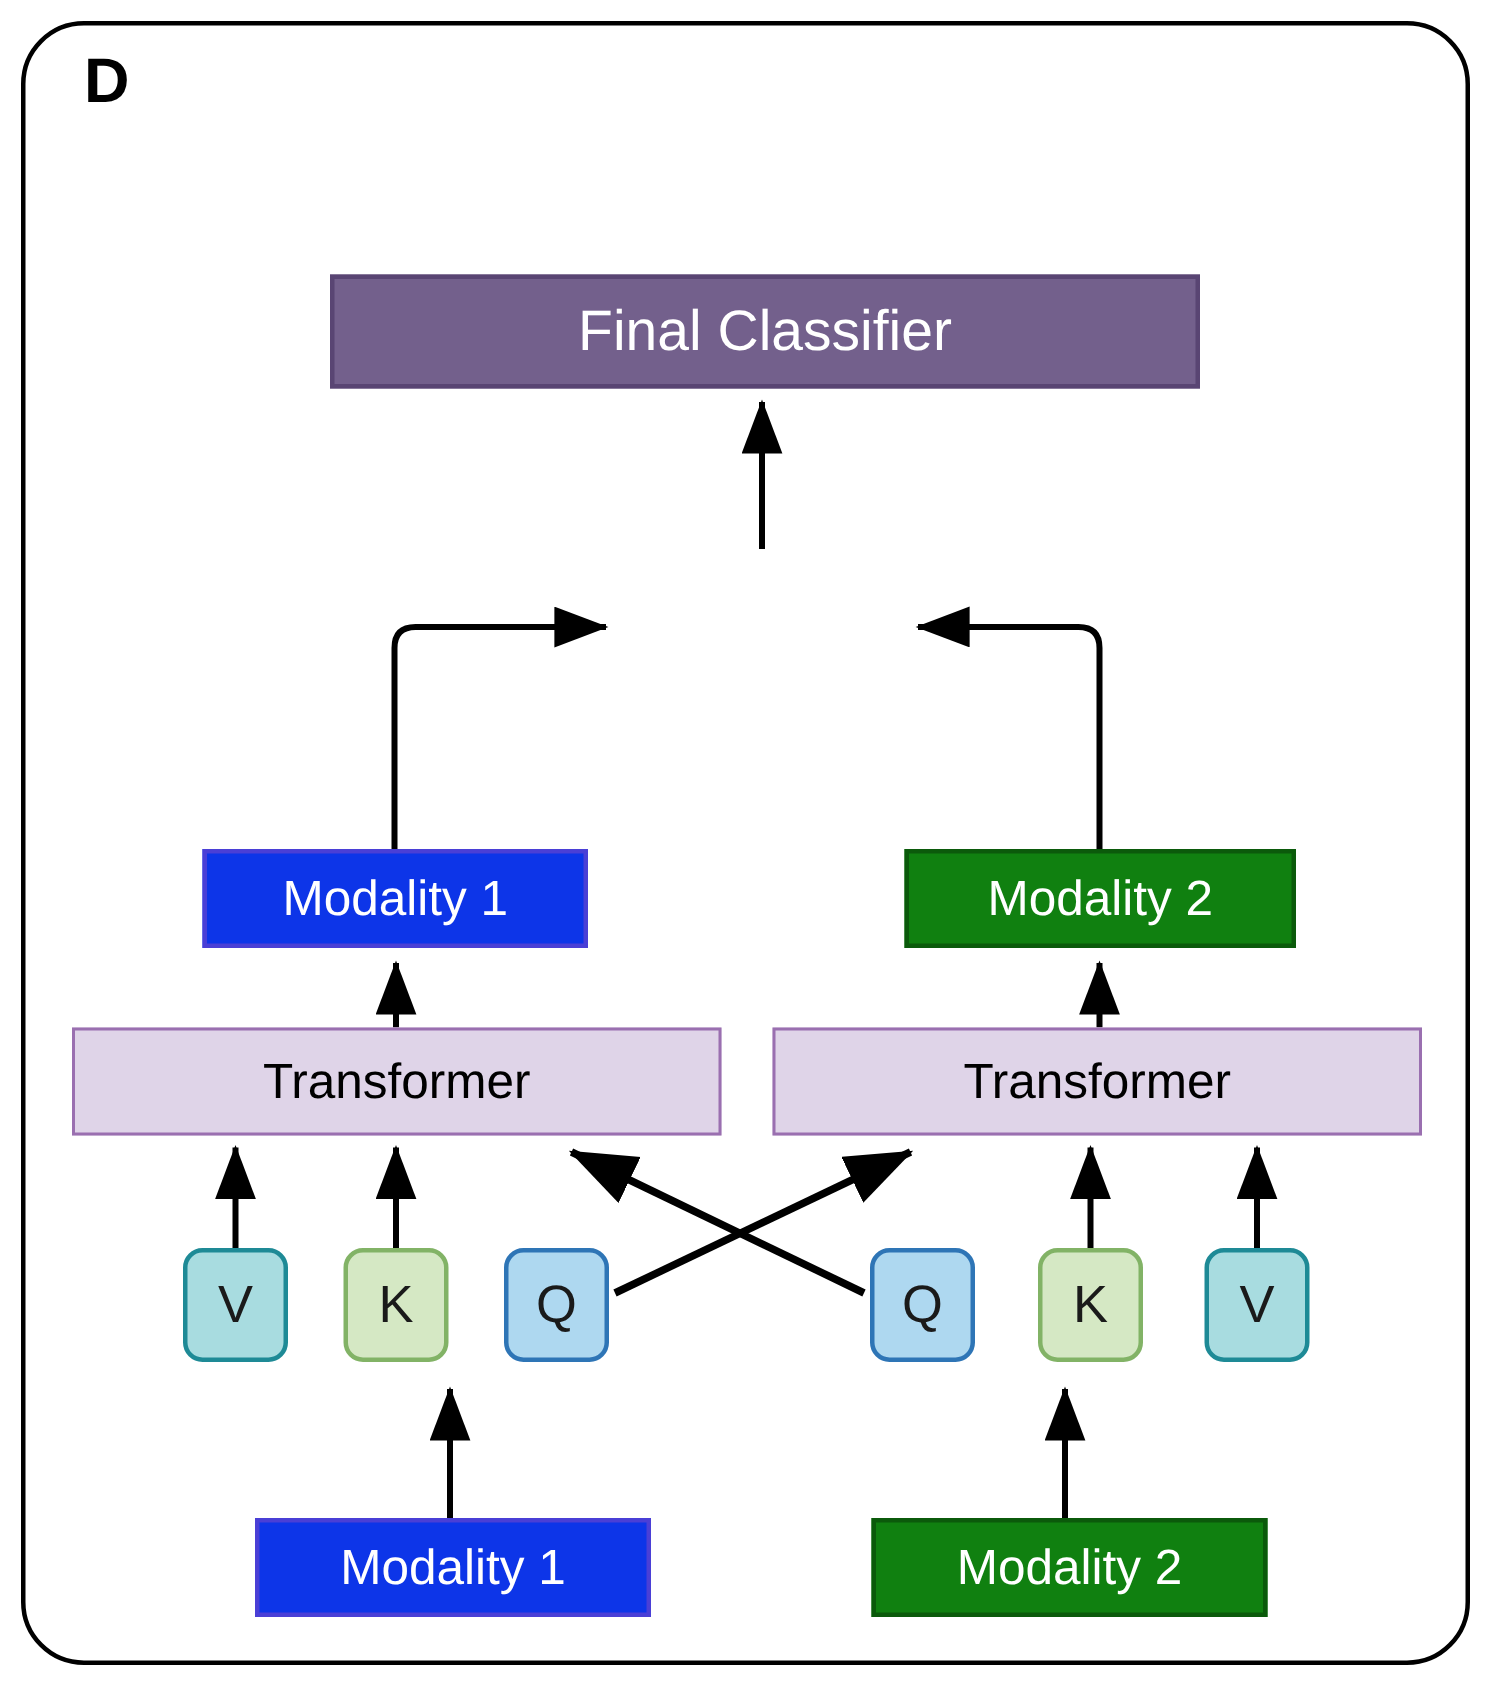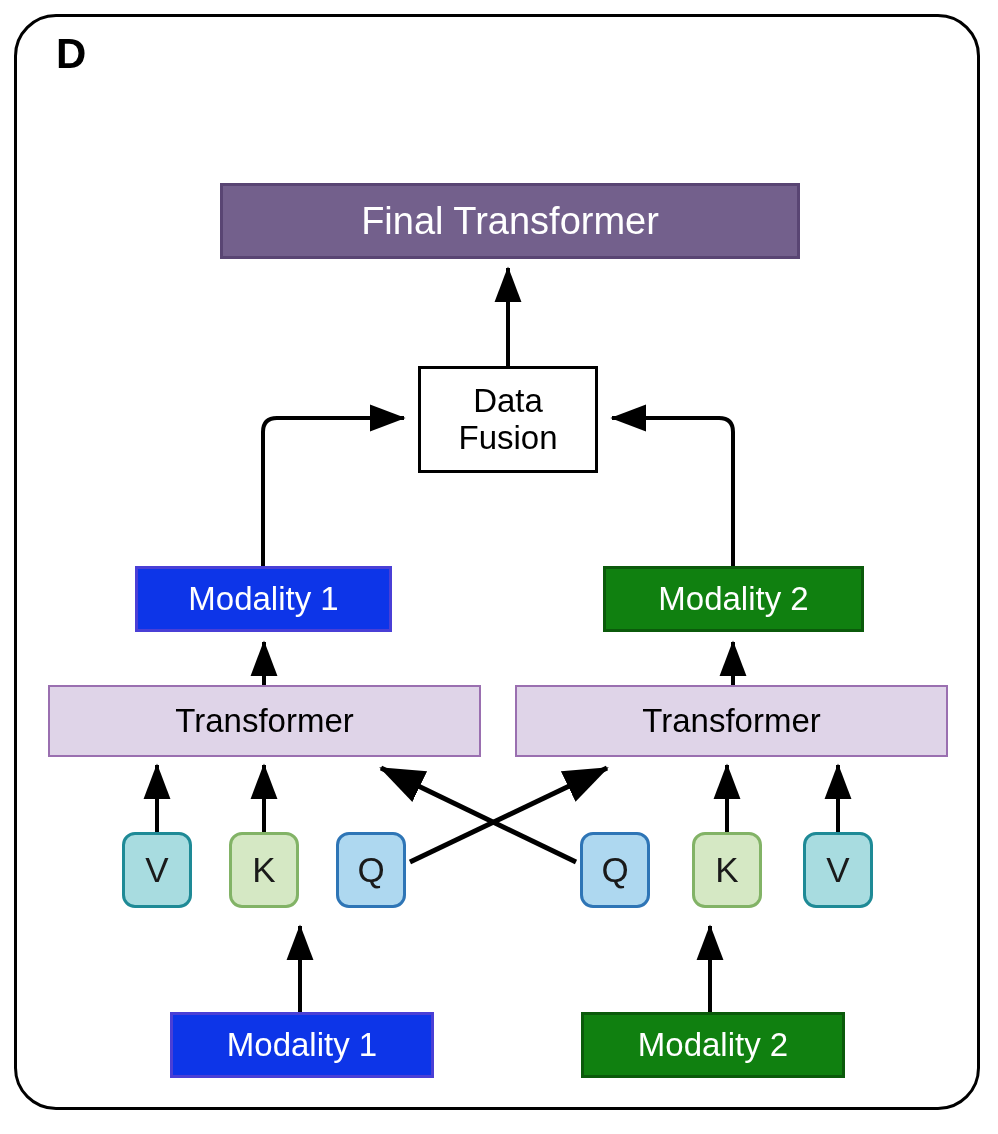--- a/index.html
+++ b/index.html
@@ -183,24 +183,22 @@
 
     <line x1="727" y1="832" x2="727" y2="765" stroke="#000000" stroke-width="4" marker-end="url(#arrowhead)"></line>
 
     <line x1="838" y1="832" x2="838" y2="765" stroke="#000000" stroke-width="4" marker-end="url(#arrowhead)"></line>
 
     <line x1="300" y1="1012" x2="300" y2="926" stroke="#000000" stroke-width="4" marker-end="url(#arrowhead)"></line>
 
     <line x1="710" y1="1012" x2="710" y2="926" stroke="#000000" stroke-width="4" marker-end="url(#arrowhead)"></line>
   </svg>
 
-  <div class="node node-final-classifier">Final Transformer</div>
-
-  <div class="node node-data-fusion">Data
-Fusion</div>
+  <div class="node node-final-classifier">Final Classifier</div>
+
 
   <div class="node node-modality-mid-1">Modality 1</div>
 
   <div class="node node-modality-mid-2">Modality 2</div>
 
   <div class="node node-transformer-1">Transformer</div>
 
   <div class="node node-transformer-2">Transformer</div>
 
   <div class="node node-modality-in-1">Modality 1</div>

